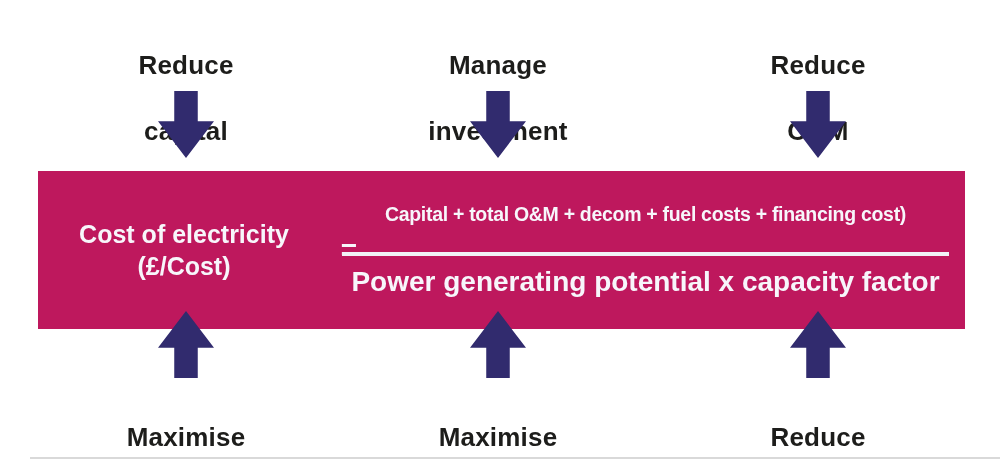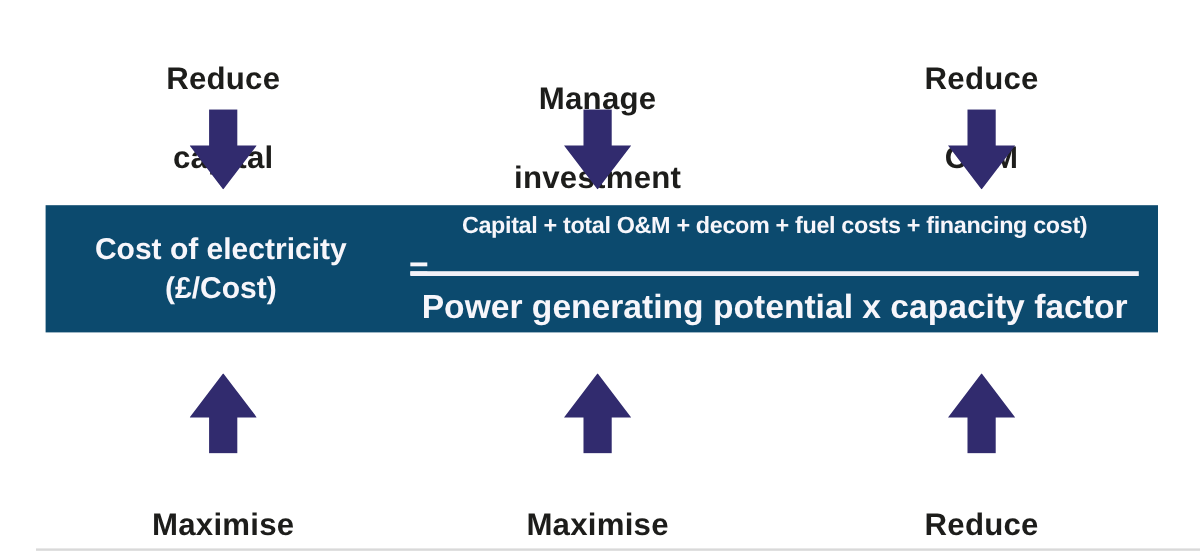--- a/index.html
+++ b/index.html
@@ -36,22 +36,22 @@
     clip-path: polygon(29% 0, 71% 0, 71% 45%, 100% 45%, 50% 100%, 0 45%, 29% 45%);
   }
   .arrow.up {
     clip-path: polygon(50% 0, 100% 55%, 71% 55%, 71% 100%, 29% 100%, 29% 55%, 0 55%);
   }
   .eq-box {
     position: absolute;
     left: 38px;
     top: 171px;
     width: 927px;
-    height: 106px;
-    background: #0c4a6e;
+    height: 158px;
+    background: #be185d;
   }
   .lhs {
     position: absolute;
     left: 0;
     top: 0;
     width: 292px;
     height: 100%;
     display: flex;
     flex-direction: column;
     align-items: center;
@@ -116,21 +116,21 @@
 </style>
 </head>
 <body>
 
 <div class="stage">
 
   <div class="outer-label" style="left:46px; top:16px;">
     <span>Reduce</span><br>
     <span>capital</span>
   </div>
-  <div class="outer-label" style="left:358px; top:33px;">
+  <div class="outer-label" style="left:358px; top:16px;">
     <span>Manage</span><br>
     <span>investment</span>
   </div>
   <div class="outer-label" style="left:678px; top:16px;">
     <span>Reduce</span><br>
     <span>O&amp;M</span>
   </div>
 
   <div class="arrow down" style="left:158px; top:91px;"></div>
   <div class="arrow down" style="left:470px; top:91px;"></div>

